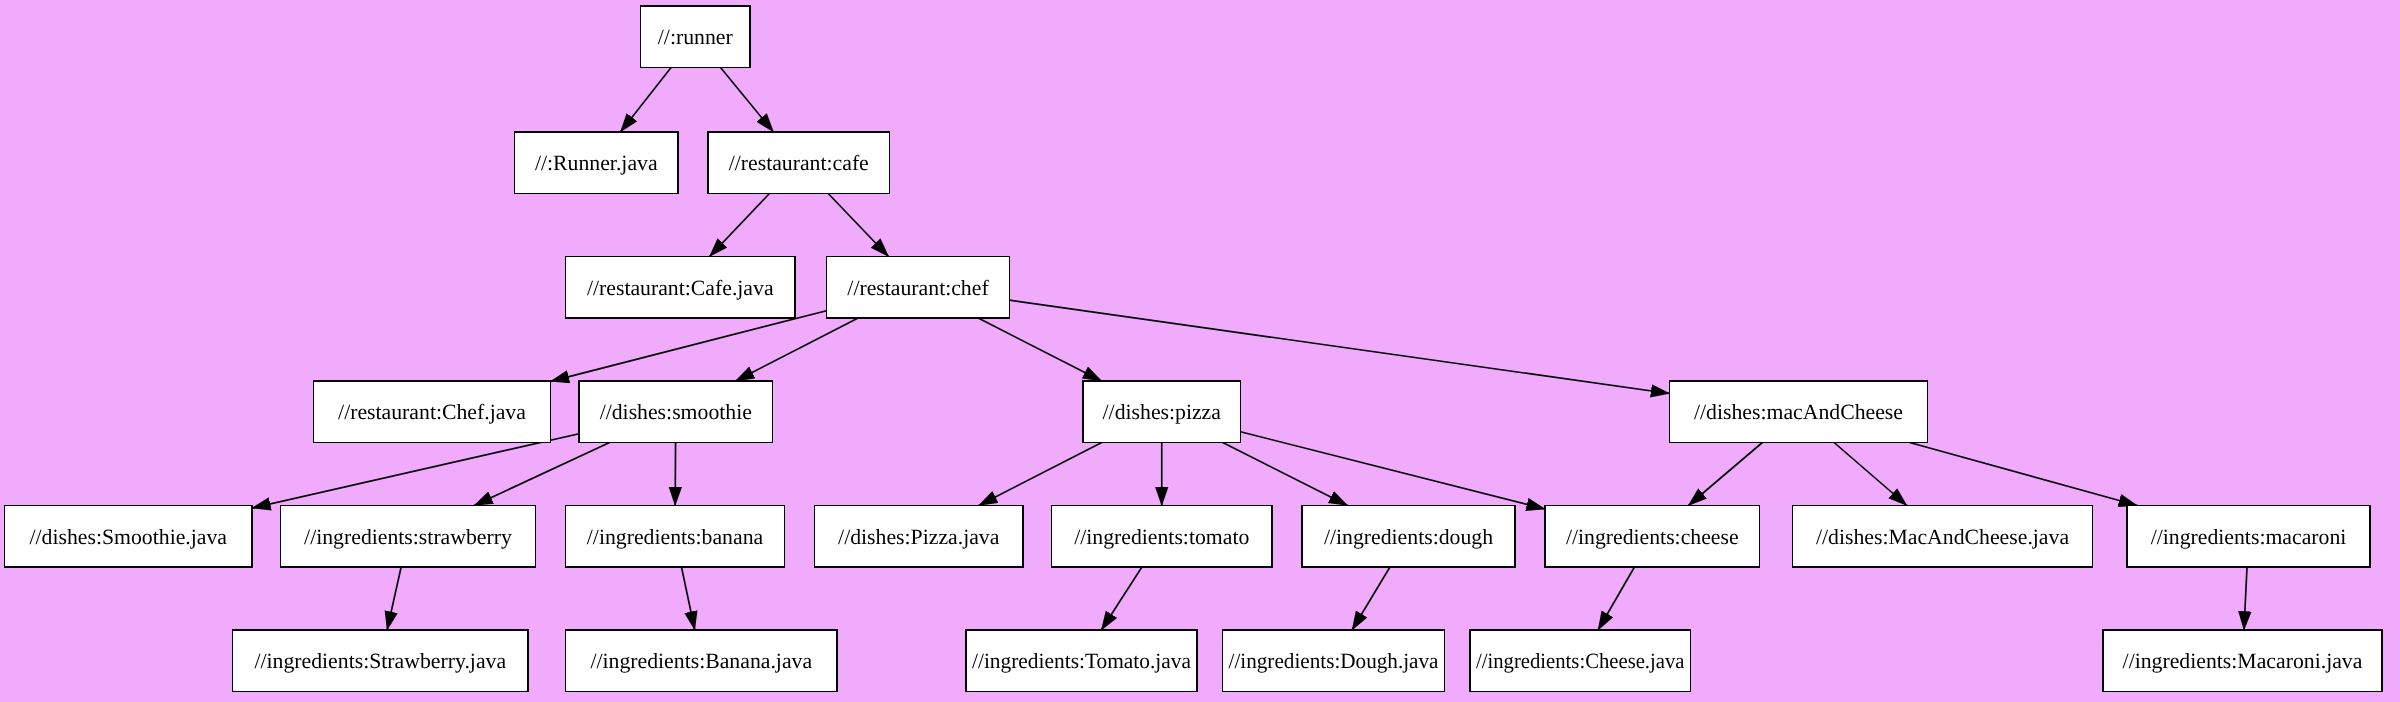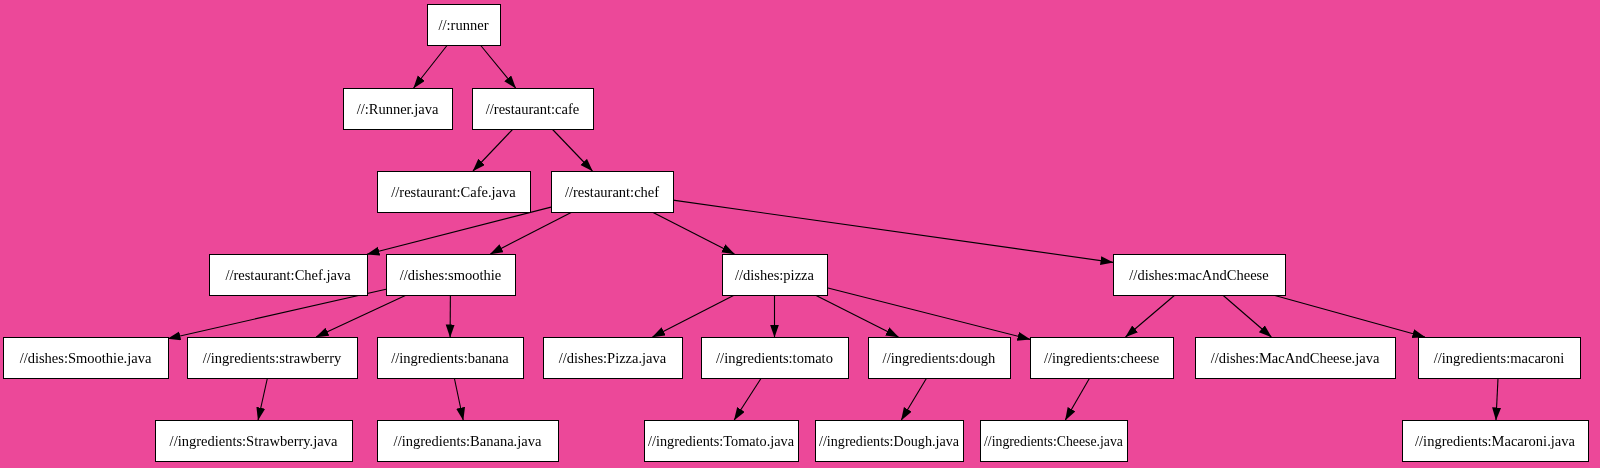--- a/index.html
+++ b/index.html
@@ -4,21 +4,21 @@
 <style>
   html, body {
     margin: 0;
     padding: 0;
     background: #ffffff;
   }
   .canvas-wrap {
     position: relative;
     width: 1600px;
     height: 468px;
-    background: #ec4899;
+    background: #f0abfc;
     overflow: hidden;
     font-family: "Liberation Serif", "DejaVu Serif", serif;
   }
   svg text {
     font-family: "Liberation Serif", "DejaVu Serif", serif;
     font-size: 14.5px;
     fill: #000000;
   }
   svg rect.node-box {
     fill: #ffffff;

